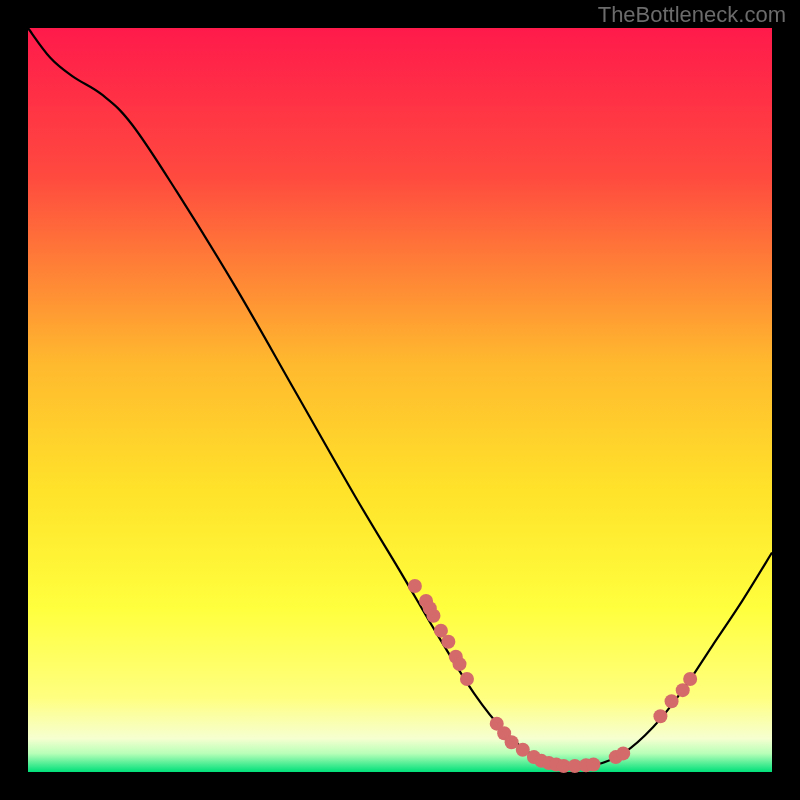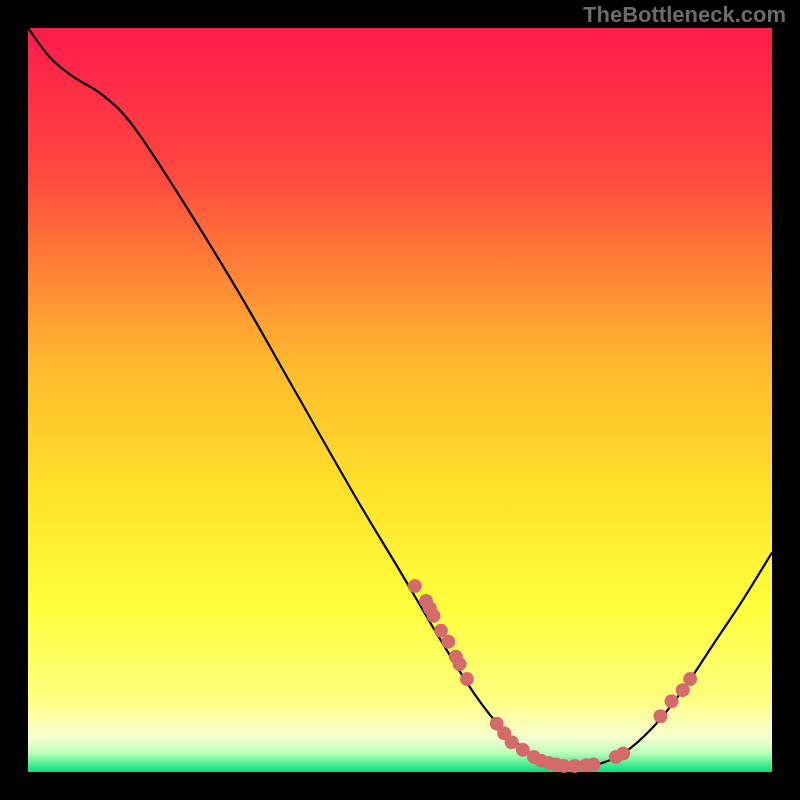--- a/index.html
+++ b/index.html
@@ -14,21 +14,21 @@
     position: relative;
     width: 800px;
     height: 800px;
   }
   .watermark {
     position: absolute;
     top: 2px;
     right: 14px;
     font-family: Arial, Helvetica, sans-serif;
     font-size: 22px;
-    font-weight: bold;
+    font-weight: normal;
     color: #6b6b6b;
     letter-spacing: 0px;
   }
   svg.plot {
     position: absolute;
     left: 0;
     top: 0;
   }
 </style>
 </head>

